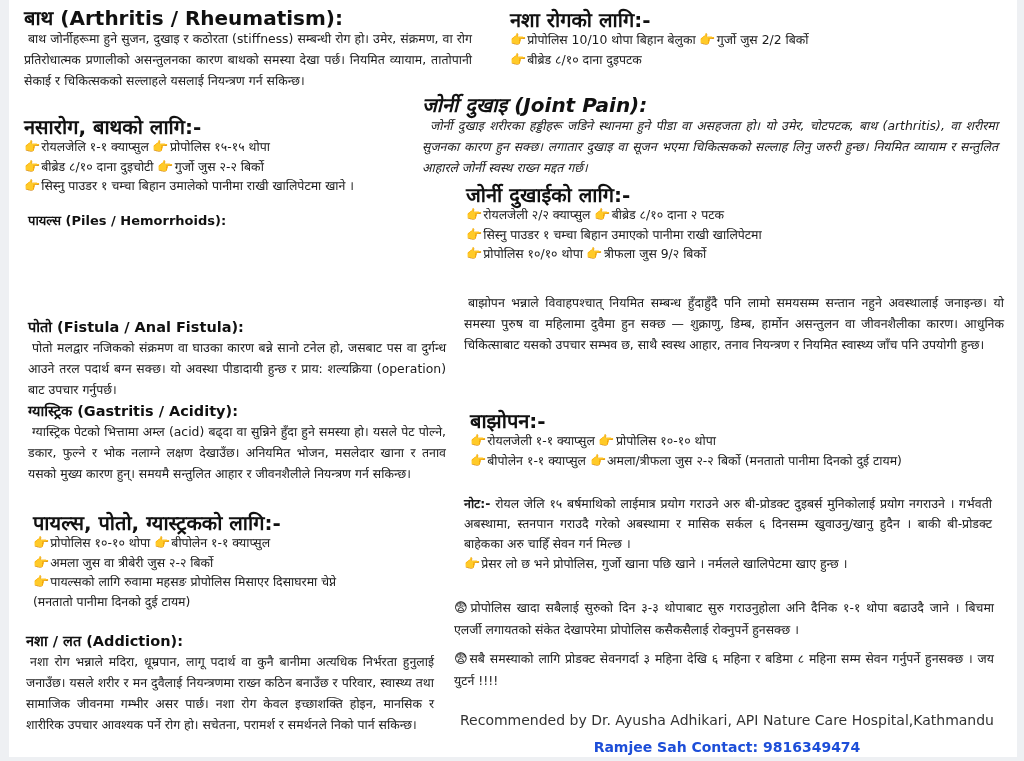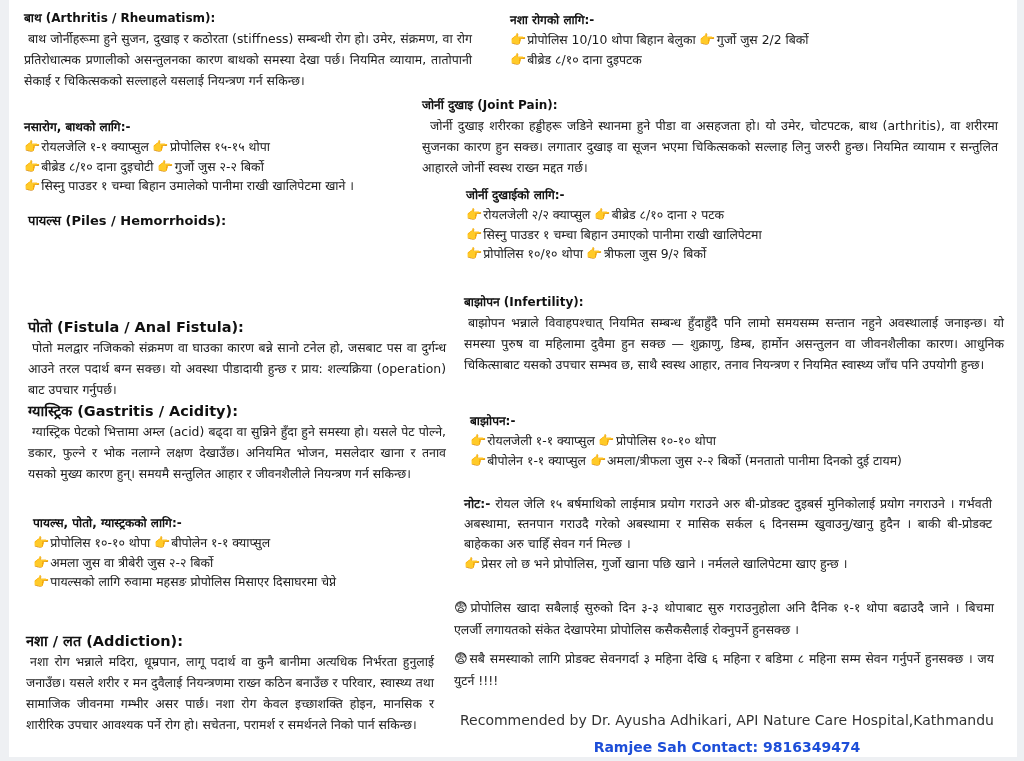--- a/index.html
+++ b/index.html
@@ -6,21 +6,21 @@
   body {
     width:1024px; height:761px; overflow:hidden; position:relative;
     background:#ffffff;
     font-family:"DejaVu Sans", "Liberation Sans", sans-serif;
     color:#1a1a1a;
   }
   .edge-left { position:absolute; left:0; top:0; width:9px; height:761px; background:#eef0f3; }
   .edge-right { position:absolute; right:0; top:0; width:7px; height:761px; background:#eef0f3; }
   .edge-bottom { position:absolute; left:0; bottom:0; width:1024px; height:4px; background:#eef0f3; }
   .blk { position:absolute; }
-  .h { font-weight:bold; font-size:12px; line-height:20px; margin:0; white-space:nowrap; color:#111; }
+  .h { font-weight:bold; font-size:20px; line-height:20px; margin:0; white-space:nowrap; color:#111; }
   .p { font-size:12.4px; line-height:21px; margin:0; text-align:justify; text-align-last:left; }
   .li { font-size:12.4px; line-height:19.5px; white-space:nowrap; }
   .pt { color:#f0a030; font-size:13px; margin-right:1px; }
   .em { font-size:13px; margin-right:1px; }
   .note-b { font-weight:bold; }
   .credit { font-size:14px; line-height:18px; color:#333; white-space:nowrap; text-align:center;margin-top:7px; }
   .contact { font-size:14px; font-weight:bold; line-height:18px; white-space:nowrap; text-align:center; color:#1d4ed8; }
 </style>
 </head>
 <body>
@@ -53,47 +53,47 @@
 <div class="blk" style="left:28px; top:401px; width:418px;">
   <div class="h" style="font-size:14.5px;">ग्यास्ट्रिक (Gastritis / Acidity):</div>
   <p class="p" style="text-indent:4px;">ग्यास्ट्रिक पेटको भित्तामा अम्ल (acid) बढ्दा वा सुन्निने हुँदा हुने समस्या हो। यसले पेट पोल्ने, डकार, फुल्ने र भोक नलाग्ने लक्षण देखाउँछ। अनियमित भोजन, मसलेदार खाना र तनाव यसको मुख्य कारण हुन्। समयमै सन्तुलित आहार र जीवनशैलीले नियन्त्रण गर्न सकिन्छ।</p>
 </div>
 
 <div class="blk" style="left:33px; top:513px; width:420px;">
   <div class="h">पायल्स, पोतो, ग्यास्ट्रकको लागि:-</div>
   <div class="li"><span class="pt">👉</span><span>प्रोपोलिस १०-१० थोपा</span> <span class="pt">👉</span><span>बीपोलेन १-१ क्याप्सुल</span></div>
   <div class="li"><span class="pt">👉</span><span>अमला जुस वा त्रीबेरी जुस २-२ बिर्को</span></div>
   <div class="li"><span class="pt">👉</span><span>पायल्सको लागि रुवामा महसङ प्रोपोलिस मिसाएर दिसाघरमा चेप्ने</span></div>
+  <div class="li">(मनतातो पानीमा दिनको दुई टायम)</div>
 </div>
 
 <div class="blk" style="left:26px; top:631px; width:408px;">
   <div class="h" style="font-size:14.5px;">नशा / लत (Addiction):</div>
   <p class="p" style="text-indent:4px;">नशा रोग भन्नाले मदिरा, धूम्रपान, लागू पदार्थ वा कुनै बानीमा अत्यधिक निर्भरता हुनुलाई जनाउँछ। यसले शरीर र मन दुवैलाई नियन्त्रणमा राख्न कठिन बनाउँछ र परिवार, स्वास्थ्य तथा सामाजिक जीवनमा गम्भीर असर पार्छ। नशा रोग केवल इच्छाशक्ति होइन, मानसिक र शारीरिक उपचार आवश्यक पर्ने रोग हो। सचेतना, परामर्श र समर्थनले निको पार्न सकिन्छ।</p>
 </div>
 
 <div class="blk" style="left:510px; top:10px; width:420px;">
   <div class="h">नशा रोगको लागि:-</div>
   <div class="li"><span class="pt">👉</span><span>प्रोपोलिस 10/10 थोपा बिहान बेलुका</span> <span class="pt">👉</span><span>गुर्जो जुस 2/2 बिर्को</span></div>
   <div class="li"><span class="pt">👉</span><span>बीब्रेड ८/१० दाना दुइपटक</span></div>
 </div>
 
-<div class="blk" style="left:422px; top:95px; width:576px;">
+<div class="blk" style="left:422px; top:95px; width:576px;font-style:italic;">
   <div class="h">जोर्नी दुखाइ (Joint Pain):</div>
   <p class="p" style="text-indent:8px;">जोर्नी दुखाइ शरीरका हड्डीहरू जडिने स्थानमा हुने पीडा वा असहजता हो। यो उमेर, चोटपटक, बाथ (arthritis), वा शरीरमा सुजनका कारण हुन सक्छ। लगातार दुखाइ वा सूजन भएमा चिकित्सकको सल्लाह लिनु जरुरी हुन्छ। नियमित व्यायाम र सन्तुलित आहारले जोर्नी स्वस्थ राख्न मद्दत गर्छ।</p>
 </div>
 
 <div class="blk" style="left:466px; top:185px; width:480px;">
   <div class="h">जोर्नी दुखाईको लागि:-</div>
   <div class="li"><span class="pt">👉</span><span>रोयलजेली २/२ क्याप्सुल</span> <span class="pt">👉</span><span>बीब्रेड ८/१० दाना २ पटक</span></div>
   <div class="li"><span class="pt">👉</span><span>सिस्नु पाउडर १ चम्चा बिहान उमाएको पानीमा राखी खालिपेटमा</span></div>
   <div class="li"><span class="pt">👉</span><span>प्रोपोलिस १०/१० थोपा</span> <span class="pt">👉</span><span>त्रीफला जुस 9/२ बिर्को</span></div>
 </div>
 
 <div class="blk" style="left:464px; top:292px; width:540px;">
-  <div class="h">बाझोपन (Infertility):</div>
   <p class="p" style="text-indent:4px;">बाझोपन भन्नाले विवाहपश्चात् नियमित सम्बन्ध हुँदाहुँदै पनि लामो समयसम्म सन्तान नहुने अवस्थालाई जनाइन्छ। यो समस्या पुरुष वा महिलामा दुवैमा हुन सक्छ — शुक्राणु, डिम्ब, हार्मोन असन्तुलन वा जीवनशैलीका कारण। आधुनिक चिकित्साबाट यसको उपचार सम्भव छ, साथै स्वस्थ आहार, तनाव नियन्त्रण र नियमित स्वास्थ्य जाँच पनि उपयोगी हुन्छ।</p>
 </div>
 
 <div class="blk" style="left:470px; top:411px; width:540px;">
   <div class="h">बाझोपन:-</div>
   <div class="li"><span class="pt">👉</span><span>रोयलजेली १-१ क्याप्सुल</span> <span class="pt">👉</span><span>प्रोपोलिस १०-१० थोपा</span></div>
   <div class="li"><span class="pt">👉</span><span>बीपोलेन १-१ क्याप्सुल</span> <span class="pt">👉</span><span>अमला/त्रीफला जुस २-२ बिर्को (मनतातो पानीमा दिनको दुई टायम)</span></div>
 </div>
 
 <div class="blk" style="left:464px; top:494px; width:528px;">

